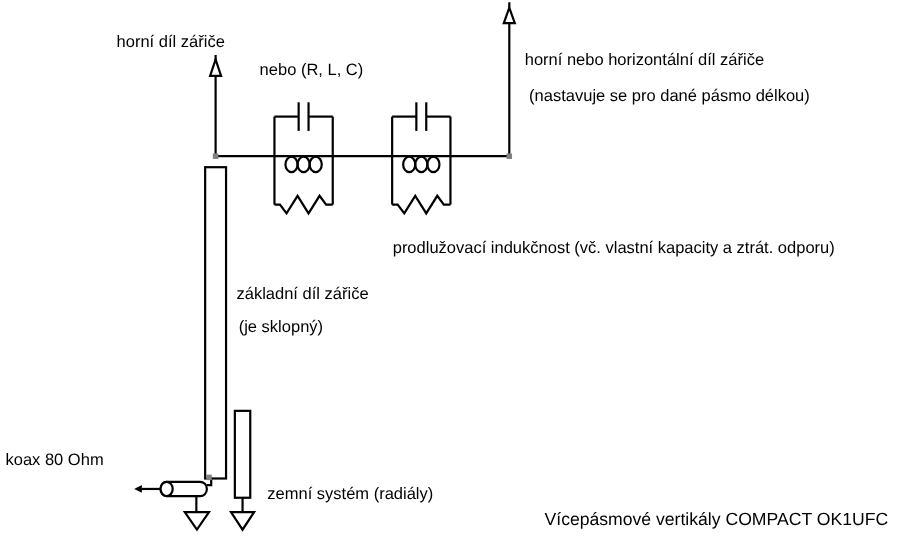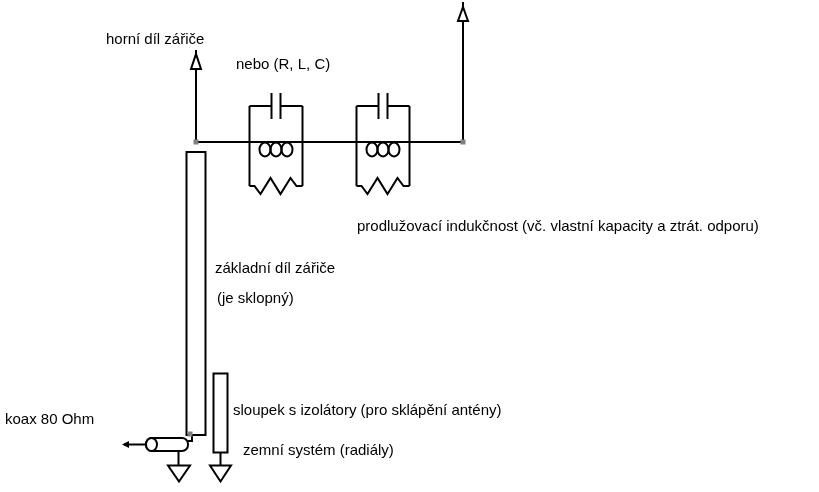--- a/index.html
+++ b/index.html
@@ -99,19 +99,21 @@
       <polygon class="wf" points="210,465.5 231,465.5 220.5,481.5"></polygon>
     </g>
 
     <rect class="hd" x="193.5" y="139.5" width="5" height="5"></rect>
     <rect class="hd" x="460.5" y="139.5" width="5" height="5"></rect>
     <rect class="hd" x="187.5" y="431.5" width="5" height="5"></rect>
   </svg>
 
   <div class="lbl" style="left:106px; top:30px">horní díl zářiče</div>
   <div class="lbl" style="left:236px; top:55px">nebo (R, L, C)</div>
+  <div class="lbl" style="left:477px; top:46px">horní nebo horizontální díl zářiče</div>
+  <div class="lbl" style="left:481px; top:79px">(nastavuje se pro dané pásmo délkou)</div>
   <div class="lbl" style="left:215px; top:259px">základní díl zářiče</div>
   <div class="lbl" style="left:357px; top:217px">prodlužovací indukčnost (vč. vlastní kapacity a ztrát. odporu)</div>
   <div class="lbl" style="left:217px; top:289px">(je sklopný)</div>
   <div class="lbl" style="left:5px;   top:410px">koax 80 Ohm</div>
-  <div class="lbl" style="left:233px; top:401px">sloupek s izolátory (pro sklápění antény)</div>
   <div class="lbl" style="left:243px; top:441px">zemní systém (radiály)</div>
+  <div class="lbl big" style="left:495px; top:464px">Vícepásmové vertikály COMPACT OK1UFC</div>
 </div>
 
 </body></html>

